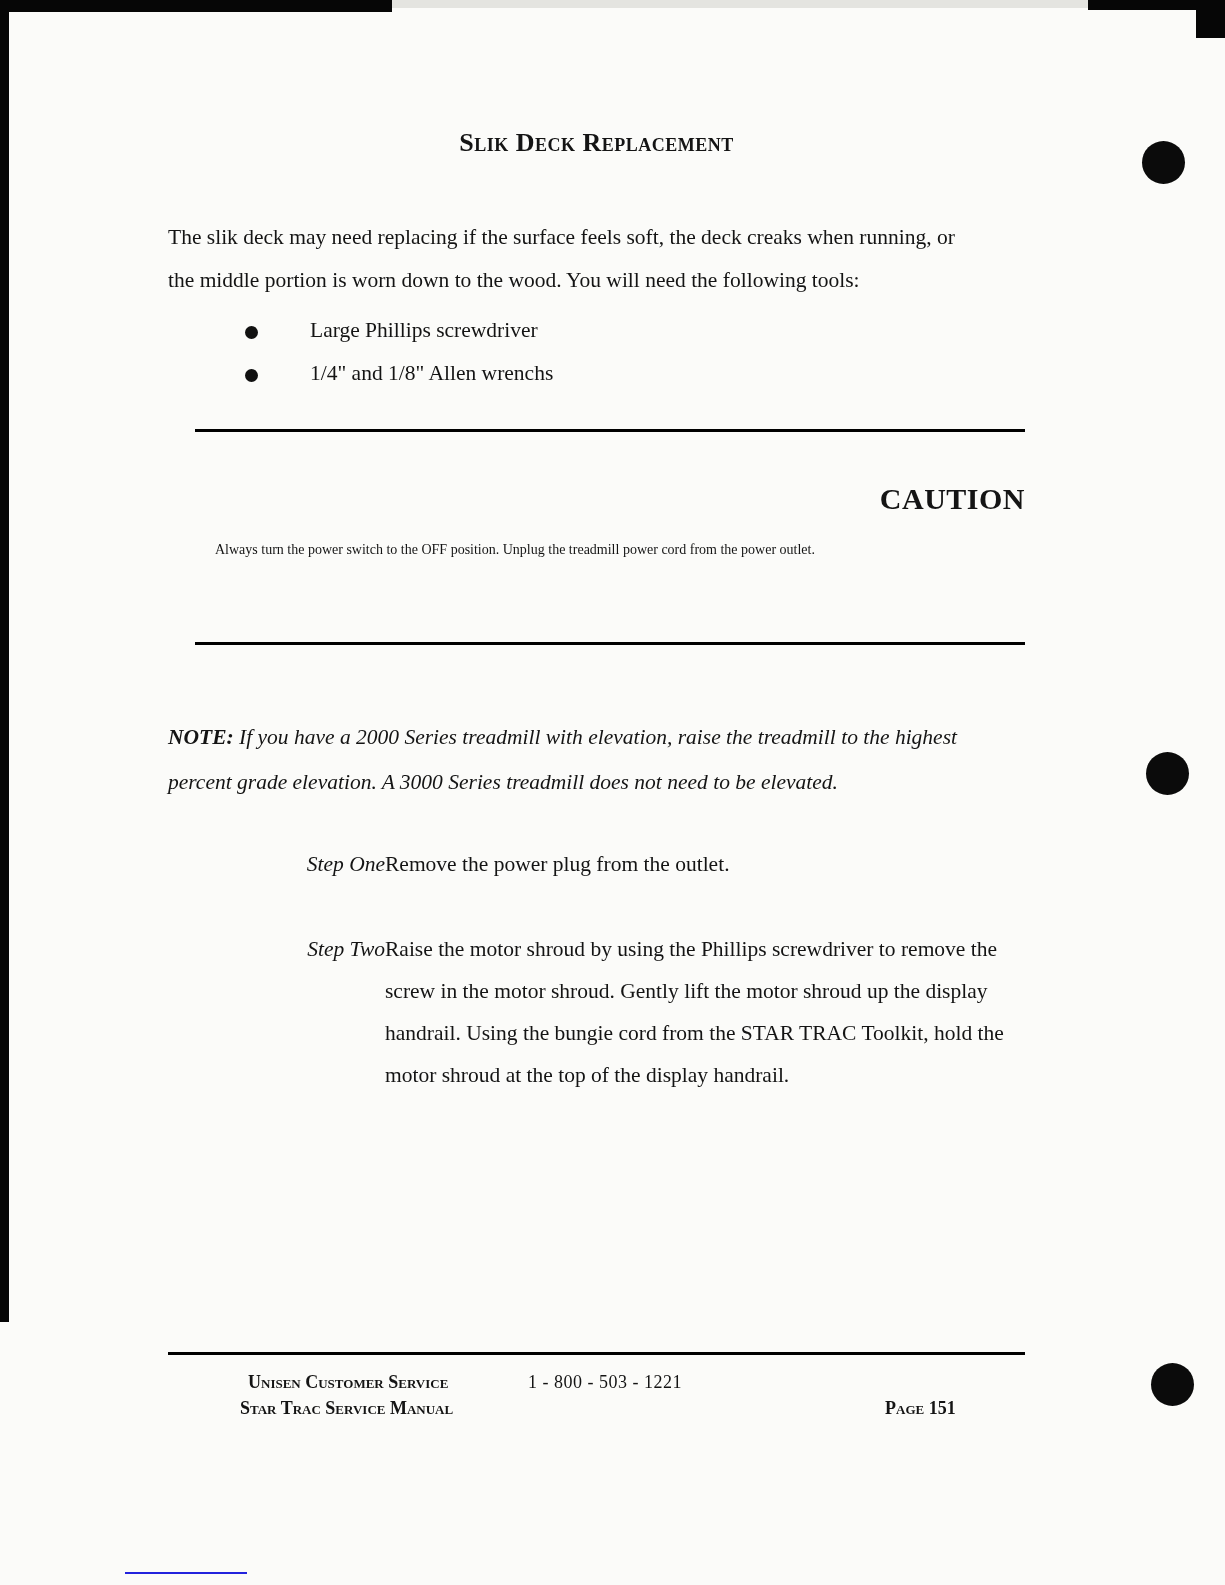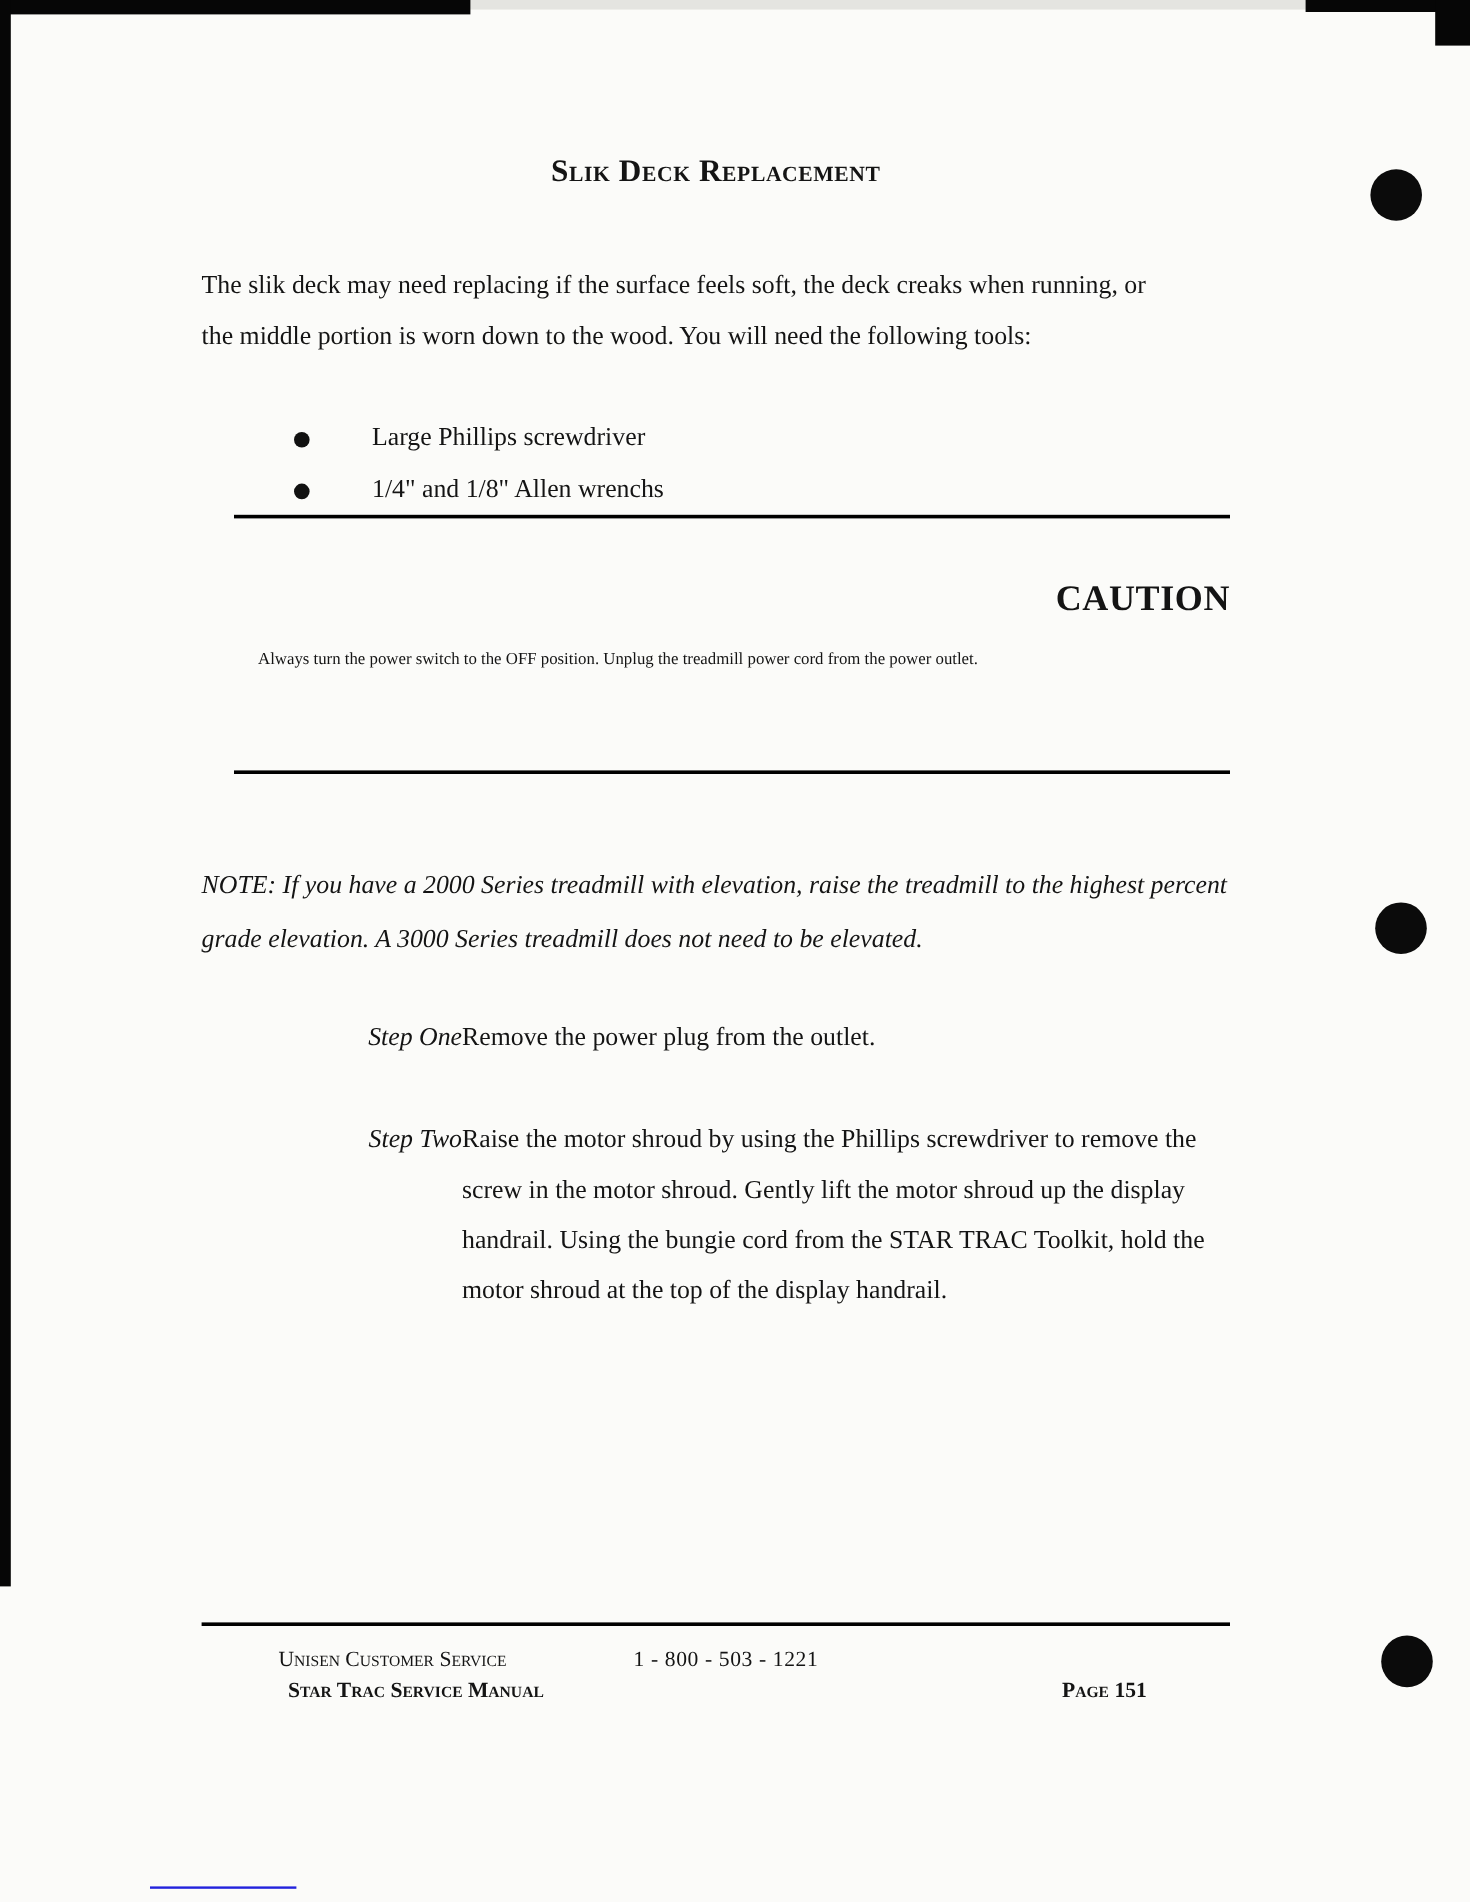--- a/index.html
+++ b/index.html
@@ -26,55 +26,55 @@
 
   .doc-title{
     position:absolute;top:128px;left:0;width:100%;
     text-align:center;font-weight:bold;font-variant:small-caps;
     font-size:26px;letter-spacing:0.5px;
   }
   .intro{
     position:absolute;top:216px;left:0;width:800px;
     font-size:21.5px;line-height:43px;
   }
-  .tools{position:absolute;top:352px;left:77px;width:700px;}
+  .tools{position:absolute;top:318px;left:77px;width:700px;}
   .tool-row{display:flex;align-items:flex-start;height:43px;font-size:21.5px;}
   .bullet-dot{
     width:13px;height:13px;border-radius:50%;background:#111;
     margin-top:8px;margin-right:52px;flex:0 0 13px;
   }
   .rule{position:absolute;left:27px;width:830px;height:3px;background:#000;}
   .rule-1{top:429px;}
   .rule-2{top:642px;}
   .caution-heading{
     position:absolute;top:482px;left:0;width:100%;
     text-align:right;font-weight:bold;font-size:30px;letter-spacing:0.5px;
   }
   .caution-body{
     position:absolute;top:535px;left:47px;width:795px;
     font-size:14px;line-height:29px;
   }
   .note-block{
     position:absolute;top:715px;left:0;width:856px;
     font-style:italic;font-size:21.5px;line-height:45px;
   }
-  .note-label{font-weight:normal;}
+  .note-label{font-weight:bold;}
   .step{position:absolute;left:0;display:flex;}
   .step-one{top:843px;}
   .step-two{top:928px;}
   .step-label{
     flex:0 0 217px;font-style:italic;font-size:21.5px;line-height:42px;text-align:right;
   }
   .step-text{
     width:632px;font-size:21.5px;line-height:42px;
   }
   .footer-rule{position:absolute;left:0;top:1352px;width:857px;height:3px;background:#000;}
   .footer-org{
-    position:absolute;left:64px;top:1372px;
-    font-variant:small-caps;font-weight:400;font-size:18px;
+    position:absolute;left:80px;top:1372px;
+    font-variant:small-caps;font-weight:700;font-size:18px;
   }
   .footer-phone{
     position:absolute;left:360px;top:1372px;font-size:18px;letter-spacing:0.5px;
   }
   .footer-manual{
     position:absolute;left:72px;top:1398px;
     font-variant:small-caps;font-weight:600;font-size:18px;
   }
   .footer-page{
     position:absolute;left:717px;top:1398px;

